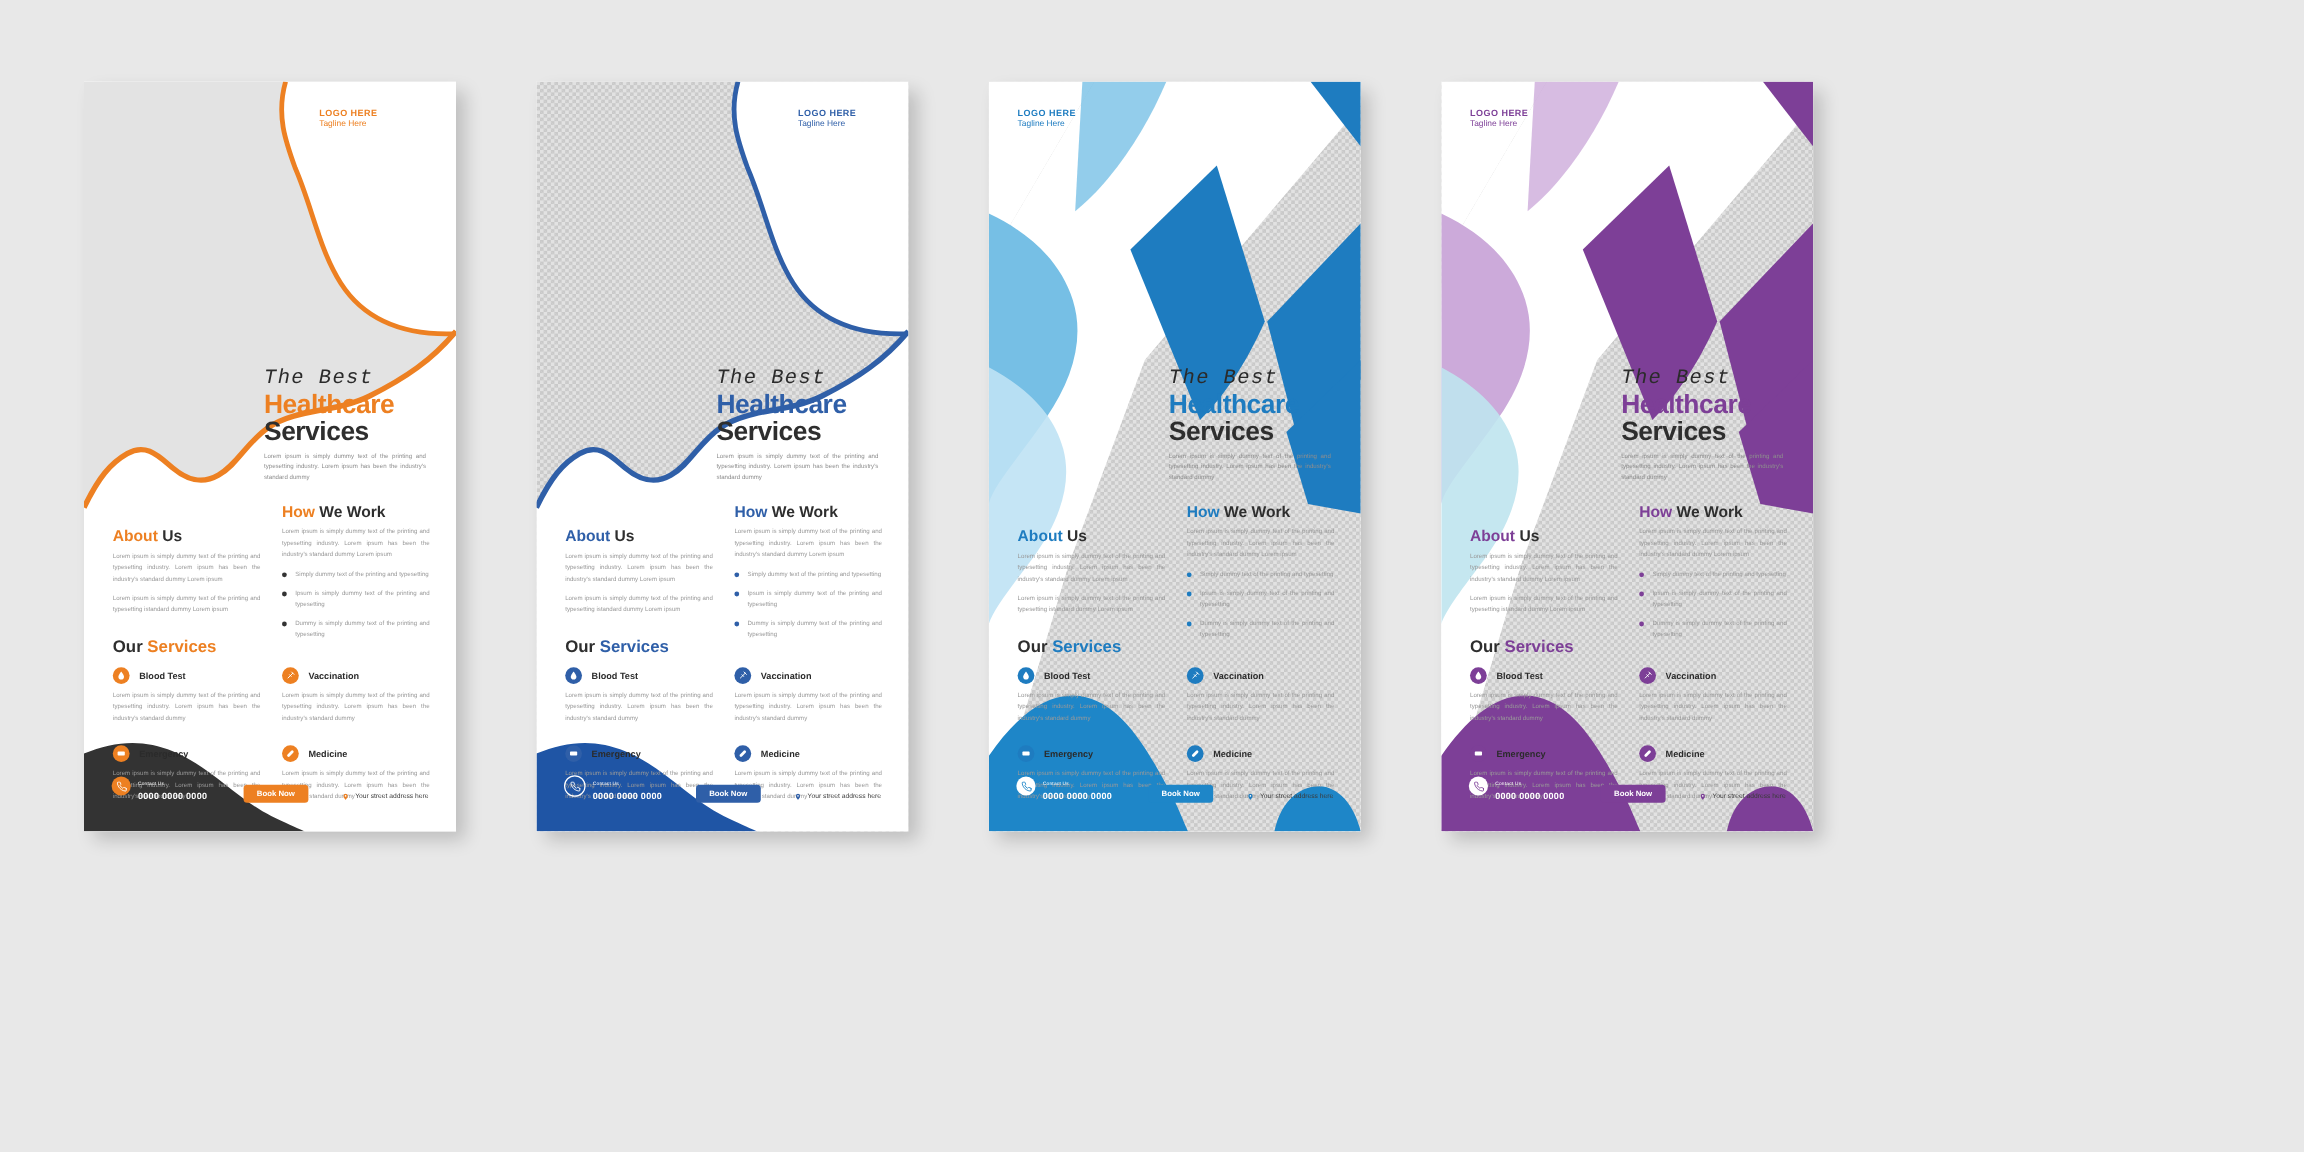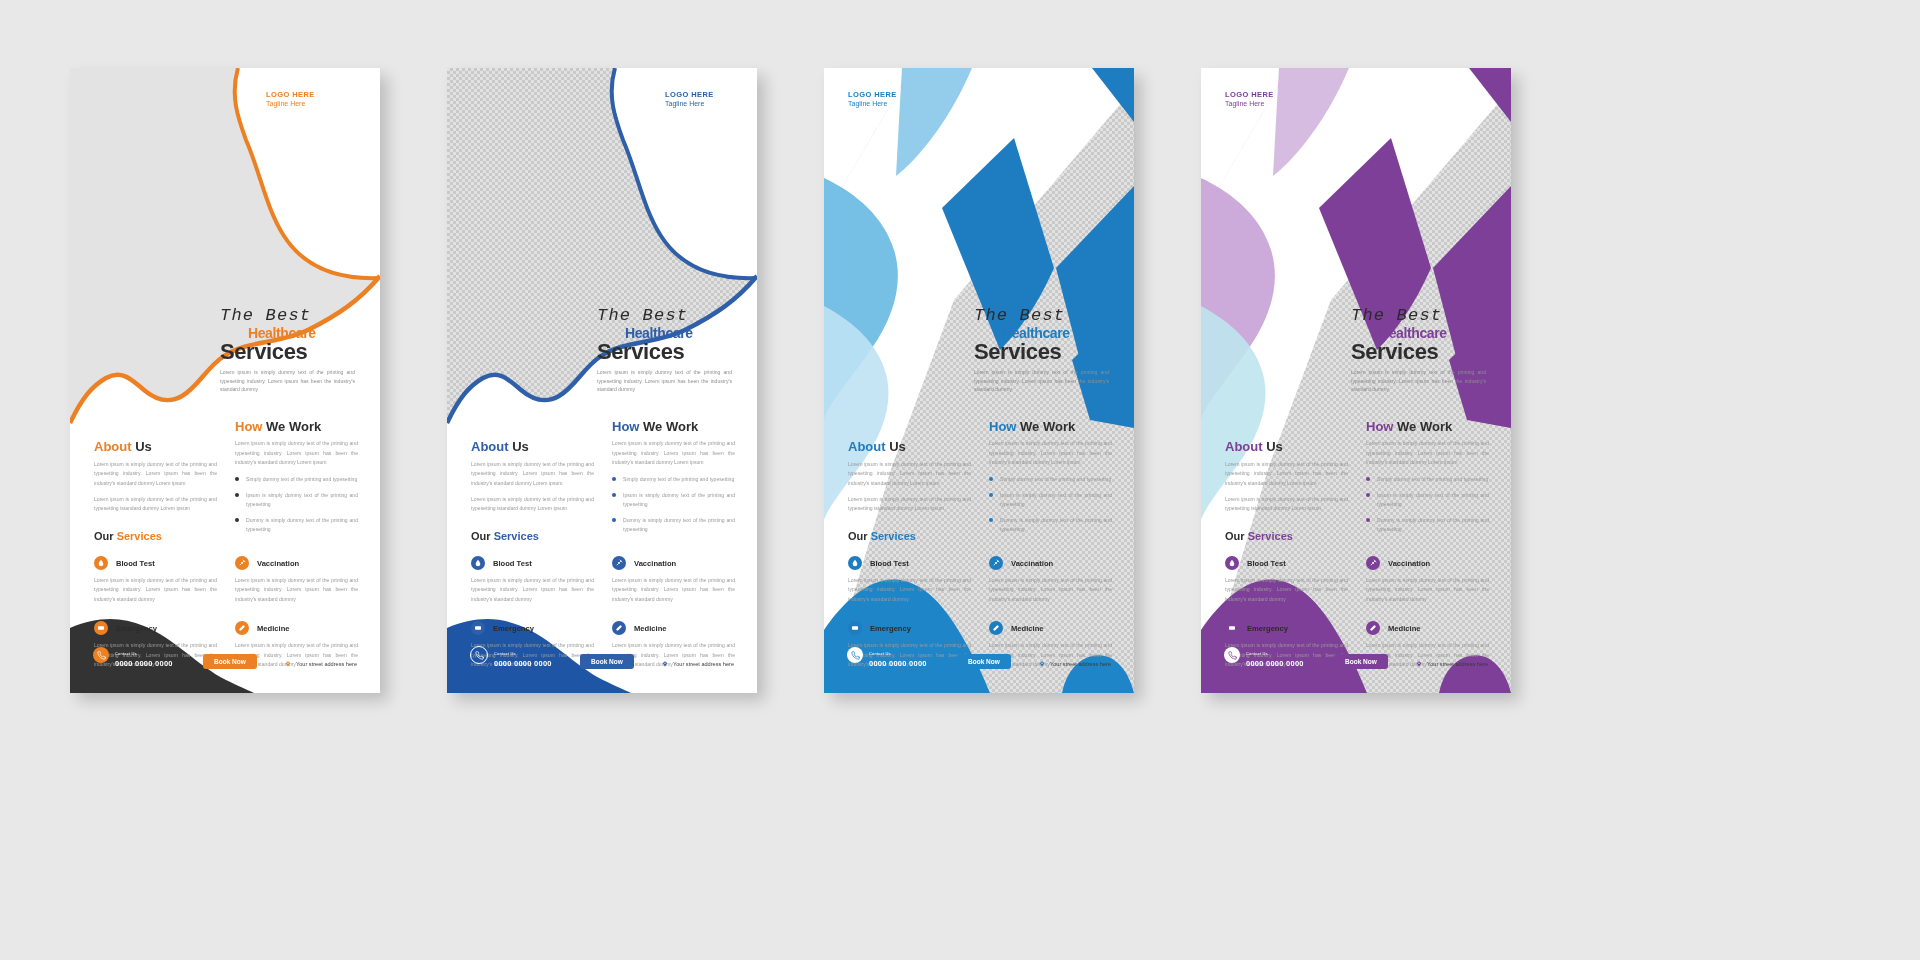--- a/index.html
+++ b/index.html
@@ -47,39 +47,39 @@
   .logo-box{position:absolute;}
   .logo-title{font-size:7.5px;font-weight:bold;letter-spacing:.4px;line-height:1.25;}
   .logo-tag{font-size:7px;line-height:1.3;}
 
   .hero{position:absolute;left:150px;top:238px;width:135px;}
   .hero-script{
     font-family:Liberation Mono, monospace;
     font-style:italic;font-size:17px;color:#2b2b2b;
     letter-spacing:1.2px;margin-bottom:1px;
   }
-  .hero-big{font-size:14px;font-weight:bold;line-height:1.04;letter-spacing:-.4px;margin-left:28px;}
+  .hero-big{font-size:22px;font-weight:bold;line-height:1.04;letter-spacing:-.4px;}
   .hero-sub{font-size:22px;font-weight:bold;color:#2e2e2e;line-height:1.04;letter-spacing:-.4px;}
   .hero-desc{font-size:5.1px;line-height:1.65;color:#8e8e8e;margin-top:5px;text-align:justify;}
 
   .cols{position:absolute;left:24px;top:352px;width:264px;display:flex;gap:18px;align-items:center;}
   .col{width:123px;}
   .sec-h{font-size:13px;font-weight:bold;line-height:1.1;margin-bottom:5px;}
   .sec-h .b{color:#2e2e2e;}
   .body-p{font-size:5.1px;line-height:1.85;color:#999;text-align:justify;margin:0 0 7px 0;}
   .bullets{list-style:none;margin:6px 0 0 0;padding:0;}
   .bullets li{
     position:relative;padding-left:11px;margin-bottom:7px;
     font-size:5.1px;line-height:1.8;color:#999;text-align:justify;
   }
   .bullets li .dot{
     position:absolute;left:0;top:2px;width:4px;height:4px;border-radius:50%;
   }
 
-  .services-h{position:absolute;left:24px;top:462px;font-size:11px;font-weight:bold;}
+  .services-h{position:absolute;left:24px;top:462px;font-size:14px;font-weight:bold;}
   .services-h .b{color:#2e2e2e;}
 
   .svc-grid{position:absolute;left:24px;top:488px;width:264px;display:flex;flex-wrap:wrap;gap:0 18px;}
   .svc{width:123px;margin-bottom:17px;}
   .svc-head{display:flex;align-items:center;gap:8px;margin-bottom:6px;}
   .svc-ico{
     width:14px;height:14px;border-radius:50%;
     display:flex;align-items:center;justify-content:center;
     color:#fff;font-size:7px;flex:0 0 auto;
   }

